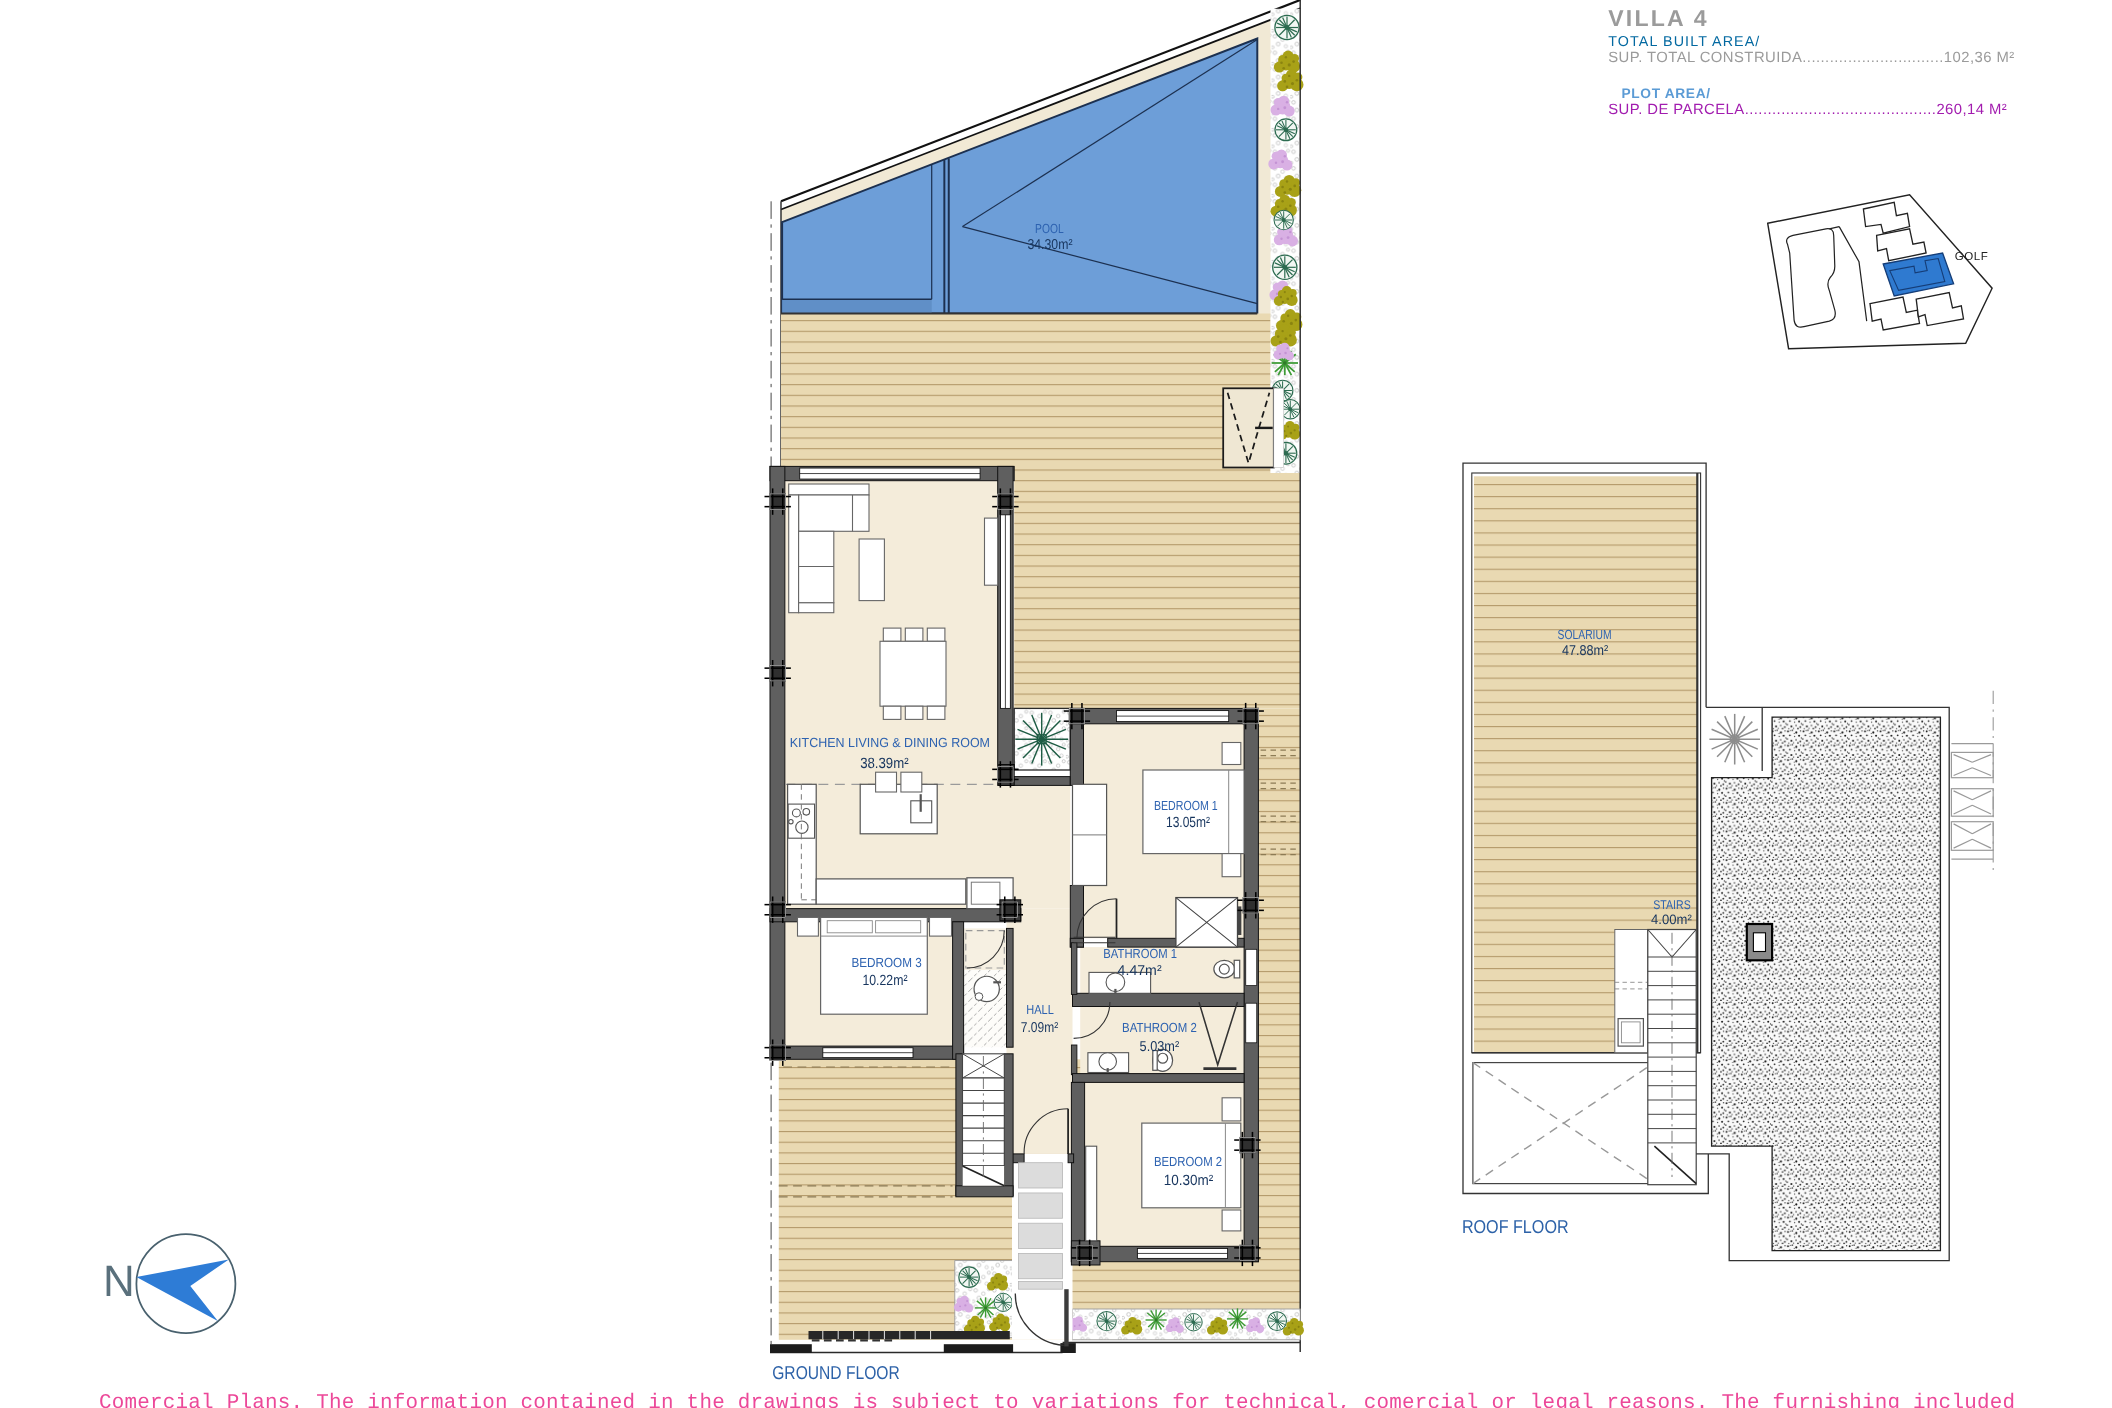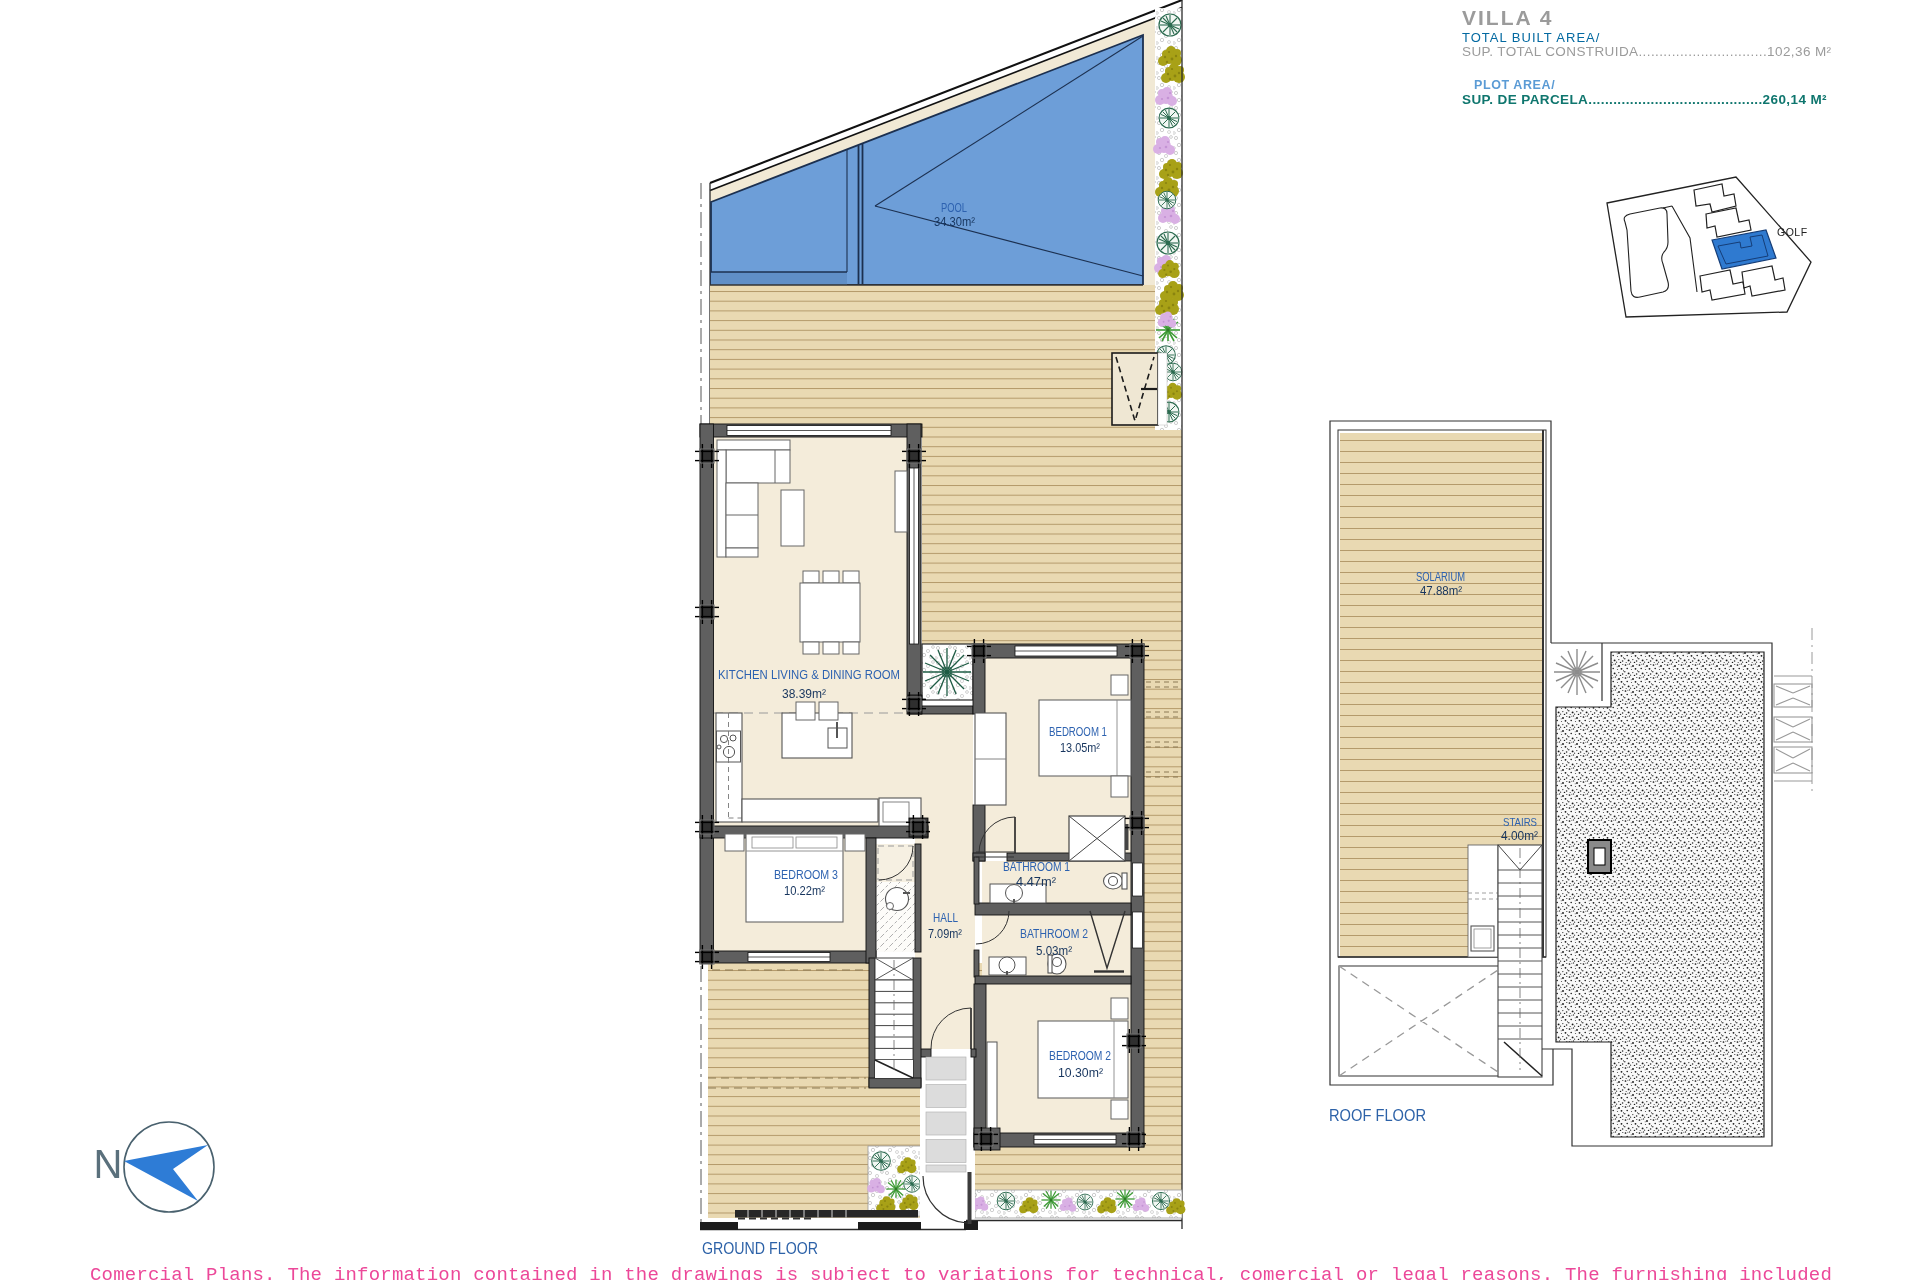--- a/index.html
+++ b/index.html
@@ -699,16 +699,16 @@
 <text x="108" y="1178" font-size="40" fill="#5a707c" text-anchor="middle" font-weight="400">N</text>
 </g>
 </svg>
 
 <div class="abs" style="left:1462px;top:6px;font-size:21px;color:#9b9b9b;letter-spacing:2px;font-weight:bold;">VILLA 4</div>
 
 <div class="abs" style="left:1462px;top:30px;font-size:13px;color:#0369a1;letter-spacing:1px;">TOTAL BUILT AREA/</div>
 <div class="abs" style="left:1462px;top:44px;font-size:13.5px;color:#9b9b9b;letter-spacing:0.4px;">SUP. TOTAL CONSTRUIDA...............................102,36 M²</div>
 
 <div class="abs" style="left:1462px;top:78px;font-size:12.5px;color:#5b9bd5;letter-spacing:0.6px;font-weight:bold;padding-left:12px;">PLOT AREA/</div>
-<div class="abs" style="left:1462px;top:92px;font-size:13.5px;color:#0f766e;letter-spacing:0.4px;font-weight:bold;">SUP. DE PARCELA..........................................260,14 M²</div>
+<div class="abs" style="left:1462px;top:92px;font-size:13.5px;color:#a21caf;letter-spacing:0.4px;font-weight:normal;">SUP. DE PARCELA..........................................260,14 M²</div>
 
 <div class="abs" style="left:90px;top:1264px;width:1742px;font-size:19px;color:#ec4899;text-align:justify;text-align-last:justify;letter-spacing:0.2px;font-family:Liberation Mono, monospace;">Comercial  Plans.  The  information  contained  in  the  drawings  is  subject  to  variations  for  technical,  comercial  or  legal  reasons.  The  furnishing  included  in  the  drawings  is  only  for  information  purposes.</div>
 </div>
 
 </body></html>

